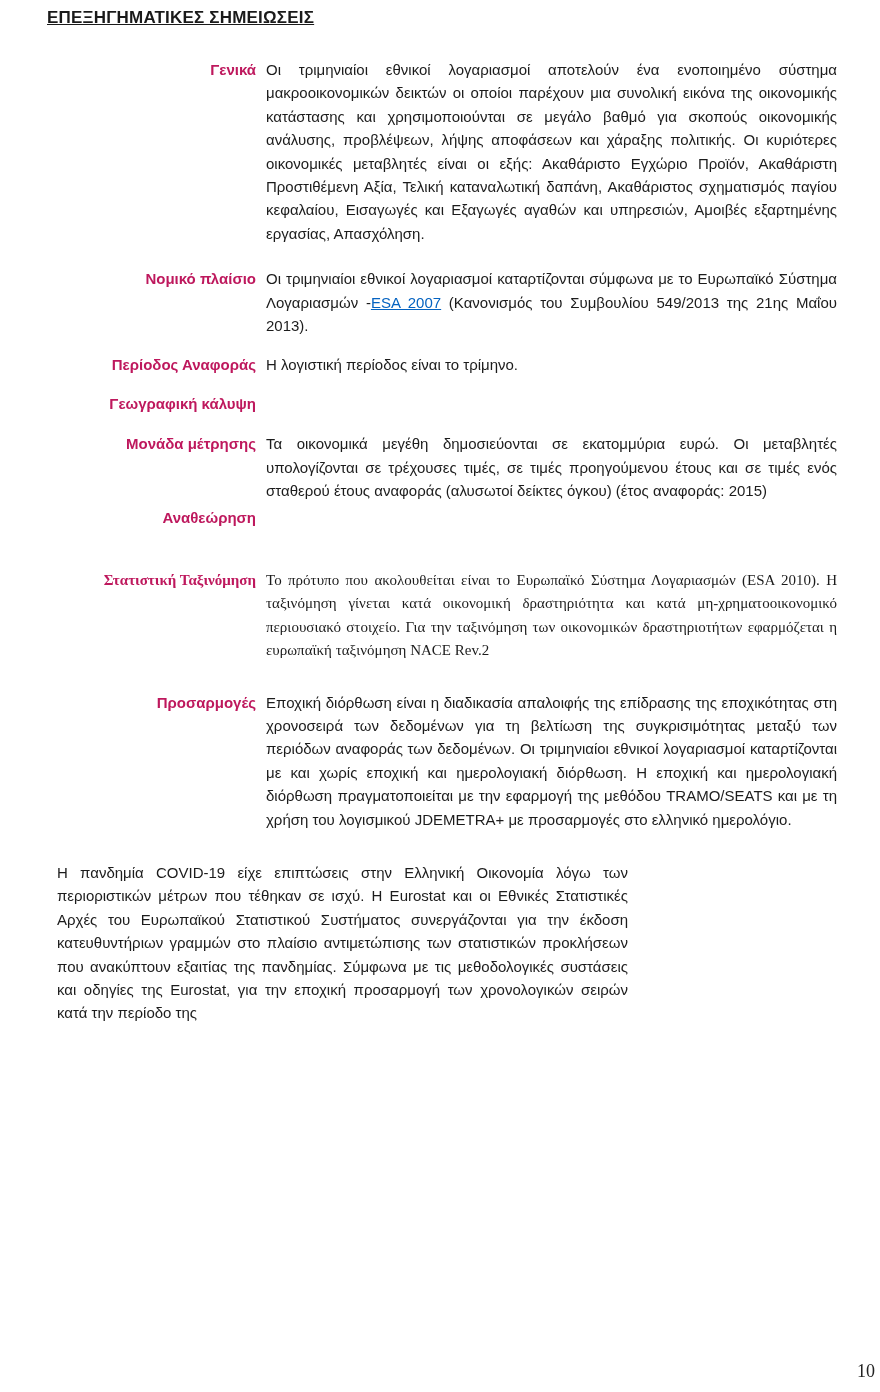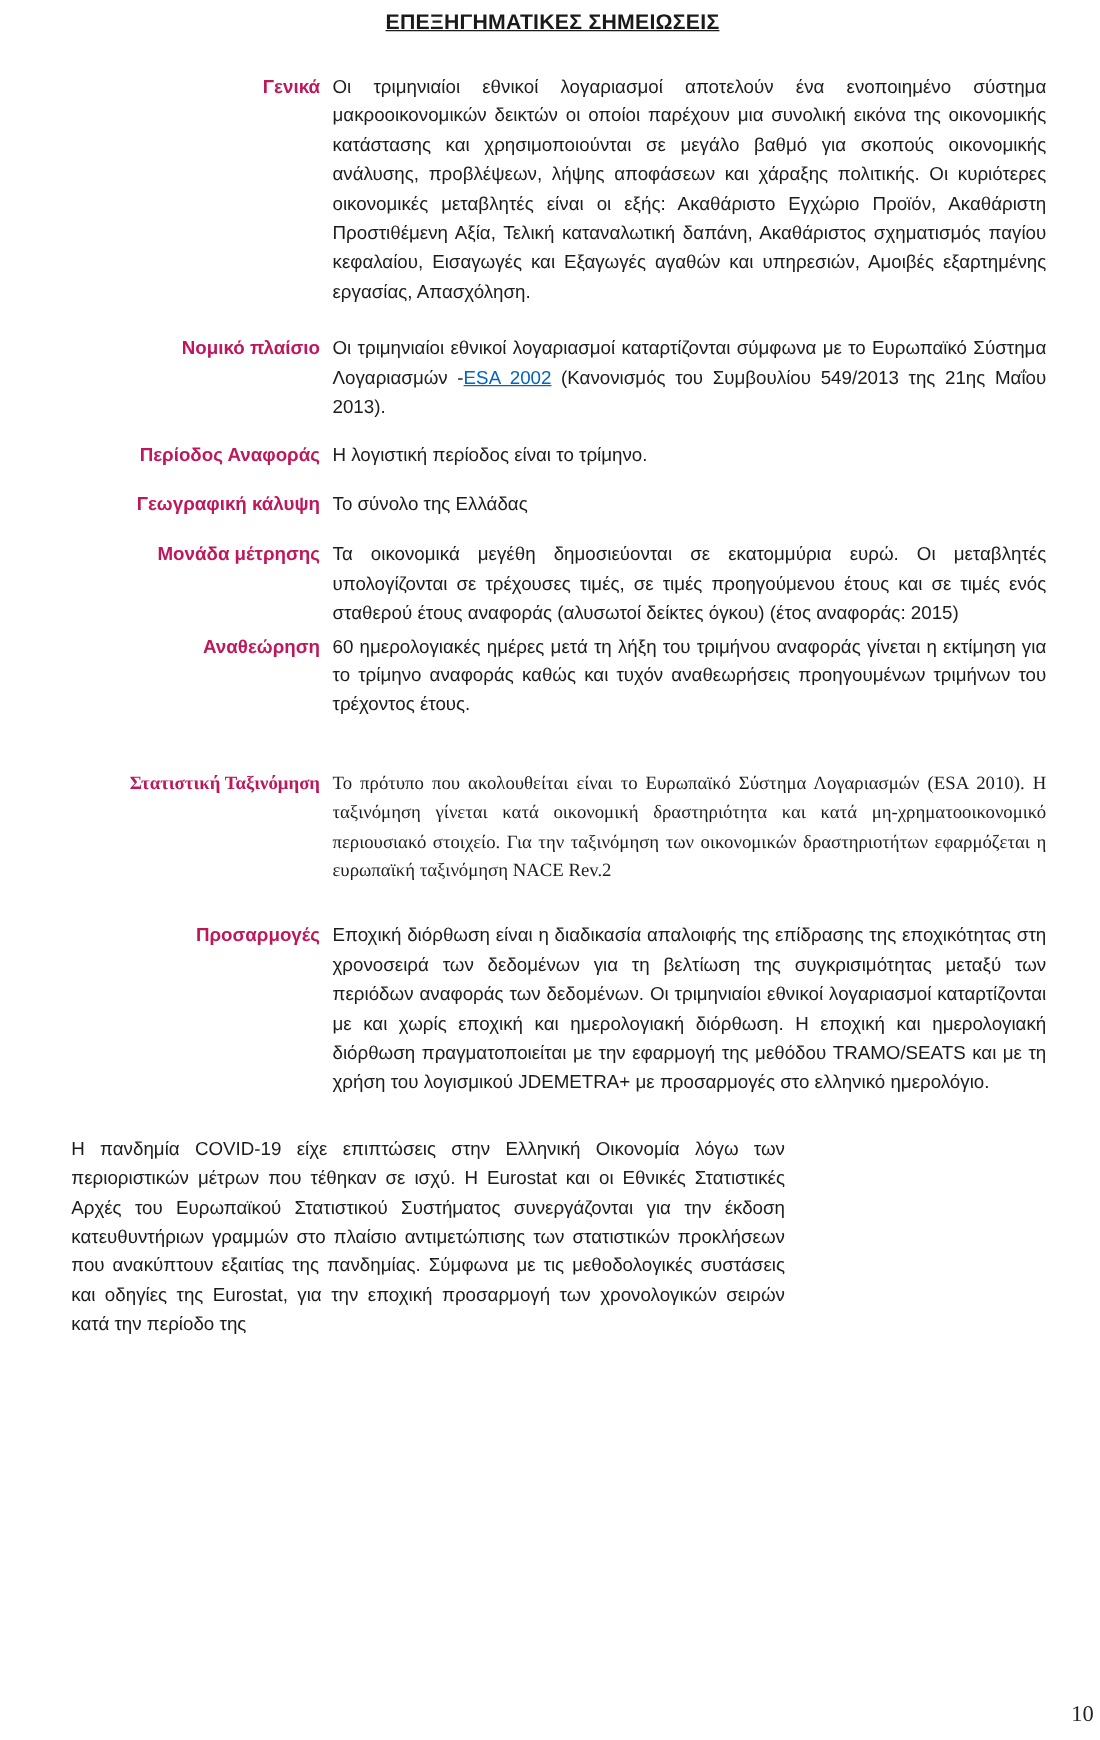--- a/index.html
+++ b/index.html
@@ -13,21 +13,20 @@
     position: relative;
     overflow: hidden;
     font-family: "Liberation Sans", sans-serif;
     color: #1c1c1c;
   }
   .page {
     padding: 8px 43px 0 47px;
   }
   .doc-title {
     margin: 0;
-    text-align: center;
     font-size: 17px;
     font-weight: bold;
     text-decoration: underline;
     letter-spacing: 0.2px;
     color: #1a1a1a;
   }
   .section {
     display: flex;
     align-items: flex-start;
   }
@@ -88,49 +87,45 @@
   <div class="section mt-genika">
     <div class="sec-label">Γενικά</div>
     <div class="sec-content">
       <p>Οι τριμηνιαίοι εθνικοί λογαριασμοί αποτελούν ένα ενοποιημένο σύστημα μακροοικονομικών δεικτών οι οποίοι παρέχουν μια συνολική εικόνα της οικονομικής κατάστασης και χρησιμοποιούνται σε μεγάλο βαθμό για σκοπούς οικονομικής ανάλυσης, προβλέψεων, λήψης αποφάσεων και χάραξης πολιτικής. Οι κυριότερες οικονομικές μεταβλητές είναι οι εξής: Ακαθάριστο Εγχώριο Προϊόν, Ακαθάριστη Προστιθέμενη Αξία, Τελική καταναλωτική δαπάνη, Ακαθάριστος σχηματισμός παγίου κεφαλαίου, Εισαγωγές και Εξαγωγές αγαθών και υπηρεσιών, Αμοιβές εξαρτημένης εργασίας, Απασχόληση.</p>
     </div>
   </div>
 
   <div class="section mt-nomiko">
     <div class="sec-label">Νομικό πλαίσιο</div>
     <div class="sec-content">
-      <p><span>Οι τριμηνιαίοι εθνικοί λογαριασμοί καταρτίζονται σύμφωνα με το Ευρωπαϊκό Σύστημα Λογαριασμών -</span><a class="doc-link" href="#">ESA 2002</a><span> (Κανονισμός του Συμβουλίου 549/2013 της 21ης Μαΐου 2013).</span></p>
+      <p><span>Οι τριμηνιαίοι εθνικοί λογαριασμοί καταρτίζονται σύμφωνα με το Ευρωπαϊκό Σύστημα Λογαριασμών -</span><a class="doc-link" href="#">ESA 2007</a><span> (Κανονισμός του Συμβουλίου 549/2013 της 21ης Μαΐου 2013).</span></p>
     </div>
   </div>
 
   <div class="section mt-periodos">
     <div class="sec-label">Περίοδος Αναφοράς</div>
     <div class="sec-content">
       <p>Η λογιστική περίοδος είναι το τρίμηνο.</p>
     </div>
   </div>
 
   <div class="section mt-geografiki">
     <div class="sec-label">Γεωγραφική κάλυψη</div>
-    <div class="sec-content">
-      <p>Το σύνολο της Ελλάδας</p>
-    </div>
   </div>
 
   <div class="section mt-monada">
     <div class="sec-label">Μονάδα μέτρησης</div>
     <div class="sec-content">
       <p>Τα οικονομικά μεγέθη δημοσιεύονται σε εκατομμύρια ευρώ. Οι μεταβλητές υπολογίζονται σε τρέχουσες τιμές,  σε τιμές προηγούμενου έτους και  σε τιμές ενός σταθερού έτους αναφοράς (αλυσωτοί δείκτες όγκου) (έτος αναφοράς: 2015)</p>
     </div>
   </div>
 
   <div class="section mt-anatheorisi">
     <div class="sec-label">Αναθεώρηση</div>
     <div class="sec-content">
-      <p>60 ημερολογιακές ημέρες μετά τη λήξη του τριμήνου αναφοράς γίνεται η εκτίμηση για το τρίμηνο αναφοράς καθώς και τυχόν αναθεωρήσεις προηγουμένων τριμήνων του τρέχοντος έτους.</p>
     </div>
   </div>
 
   <div class="section mt-taxinomisi">
     <div class="sec-label">Στατιστική Ταξινόμηση</div>
     <div class="sec-content">
       <p>Το πρότυπο που ακολουθείται είναι το Ευρωπαϊκό Σύστημα Λογαριασμών (ESA 2010). Η ταξινόμηση γίνεται κατά οικονομική δραστηριότητα και κατά μη-χρηματοοικονομικό περιουσιακό στοιχείο. Για την ταξινόμηση των οικονομικών δραστηριοτήτων εφαρμόζεται η ευρωπαϊκή ταξινόμηση NACE Rev.2</p>
     </div>
   </div>
 

